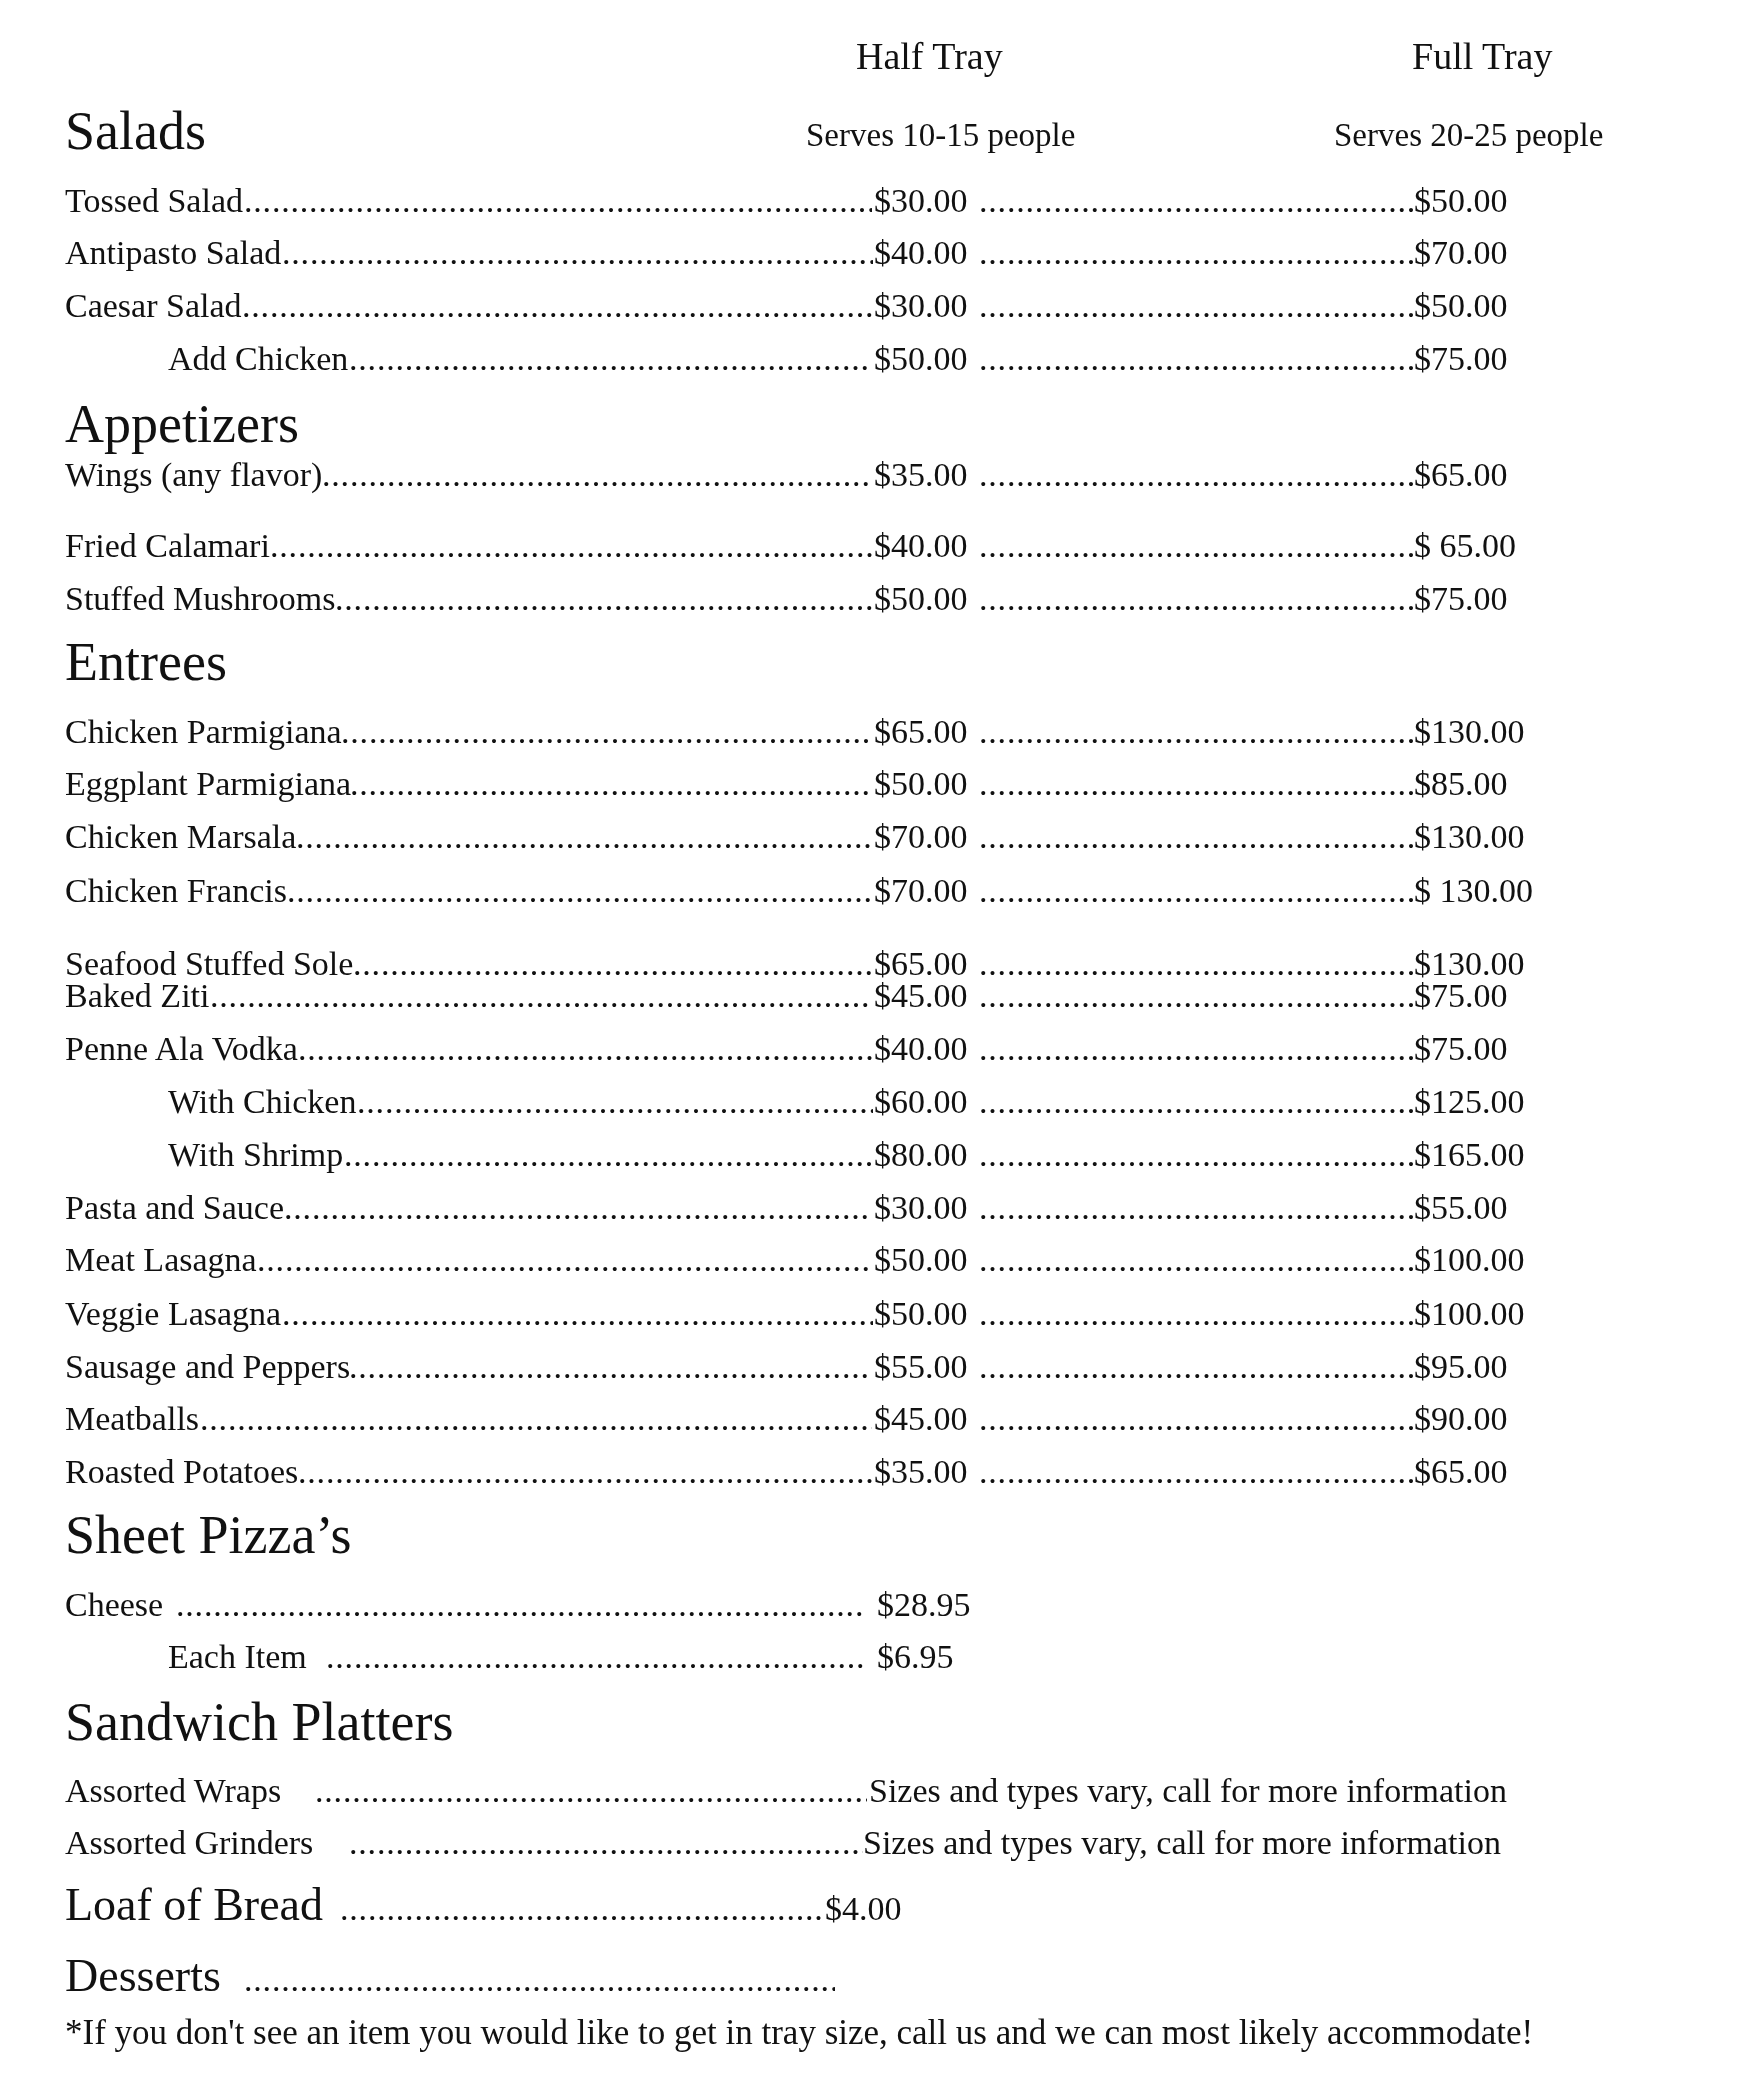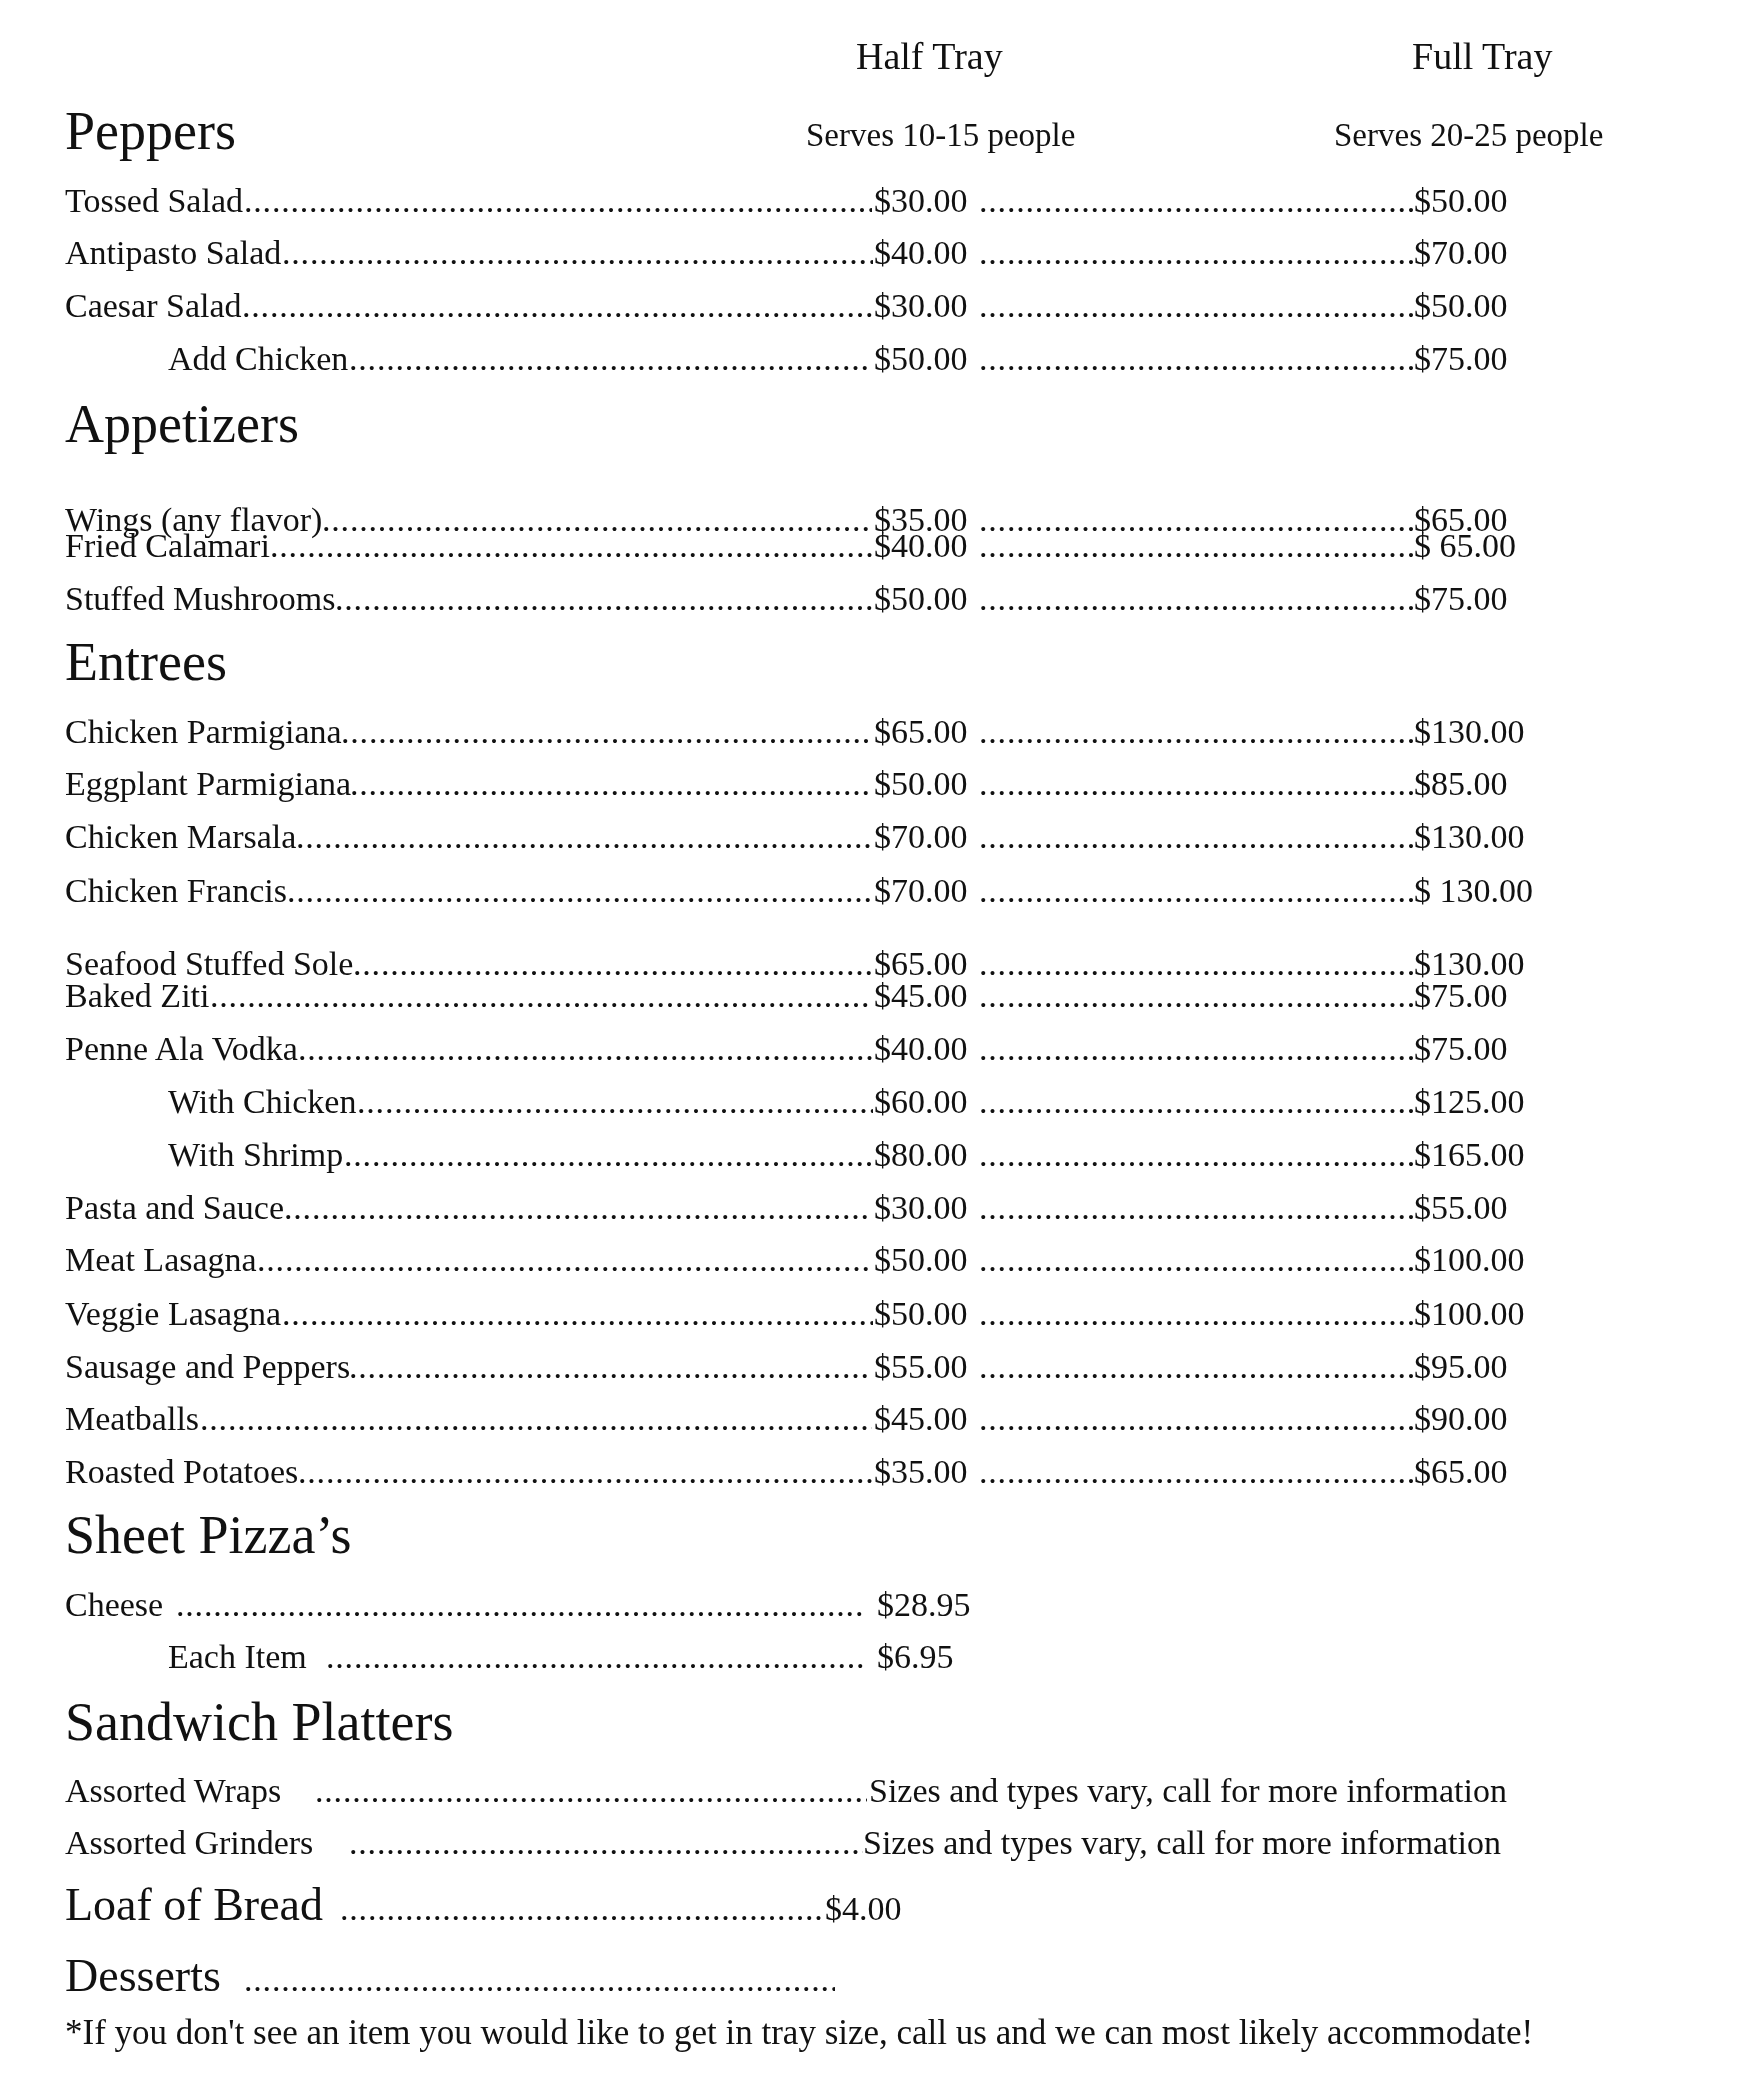--- a/index.html
+++ b/index.html
@@ -17,21 +17,21 @@
   .footnote { font-size:35px; left:65px; }
 </style>
 </head>
 <body>
 
 <div class="abs colhead" style="left:856px; top:34px;">Half Tray</div>
 <div class="abs colhead" style="left:1412px; top:34px;">Full Tray</div>
 <div class="abs serves" style="left:806px; top:117px;">Serves 10-15 people</div>
 <div class="abs serves" style="left:1334px; top:117px;">Serves 20-25 people</div>
 
-<div class="abs section" style="top:100px;">Peppers</div>
+<div class="abs section" style="top:100px;">Salads</div>
 <div class="abs section" style="top:393px;">Appetizers</div>
 <div class="abs section" style="top:631px;">Entrees</div>
 <div class="abs section" style="top:1504px;">Sheet Pizza’s</div>
 <div class="abs section" style="top:1691px;">Sandwich Platters</div>
 
 <div id="tray-rows">
     <div class="row" style="top: 182px;">
       <span class="name" style="left:65px">Tossed Salad</span>
       <span class="leader leader1" style="left: 244px; width: 628px;"></span>
       <span class="p1" style="left:874px">$30.00</span>
@@ -52,21 +52,21 @@
       <span class="leader leader2" style="left:979px;width:434px"></span>
       <span class="p2" style="left:1414px">$50.00</span>
     </div>
     <div class="row" style="top: 340px;">
       <span class="name" style="left:168px">Add Chicken</span>
       <span class="leader leader1" style="left: 349px; width: 523px;"></span>
       <span class="p1" style="left:874px">$50.00</span>
       <span class="leader leader2" style="left:979px;width:434px"></span>
       <span class="p2" style="left:1414px">$75.00</span>
     </div>
-    <div class="row" style="top: 501px;">
+    <div class="row" style="top: 456px;">
       <span class="name" style="left:65px">Wings (any flavor)</span>
       <span class="leader leader1" style="left: 322px; width: 551px;"></span>
       <span class="p1" style="left:874px">$35.00</span>
       <span class="leader leader2" style="left:979px;width:434px"></span>
       <span class="p2" style="left:1414px">$65.00</span>
     </div>
     <div class="row" style="top: 527px;">
       <span class="name" style="left:65px">Fried Calamari</span>
       <span class="leader leader1" style="left: 270px; width: 602px;"></span>
       <span class="p1" style="left:874px">$40.00</span>

